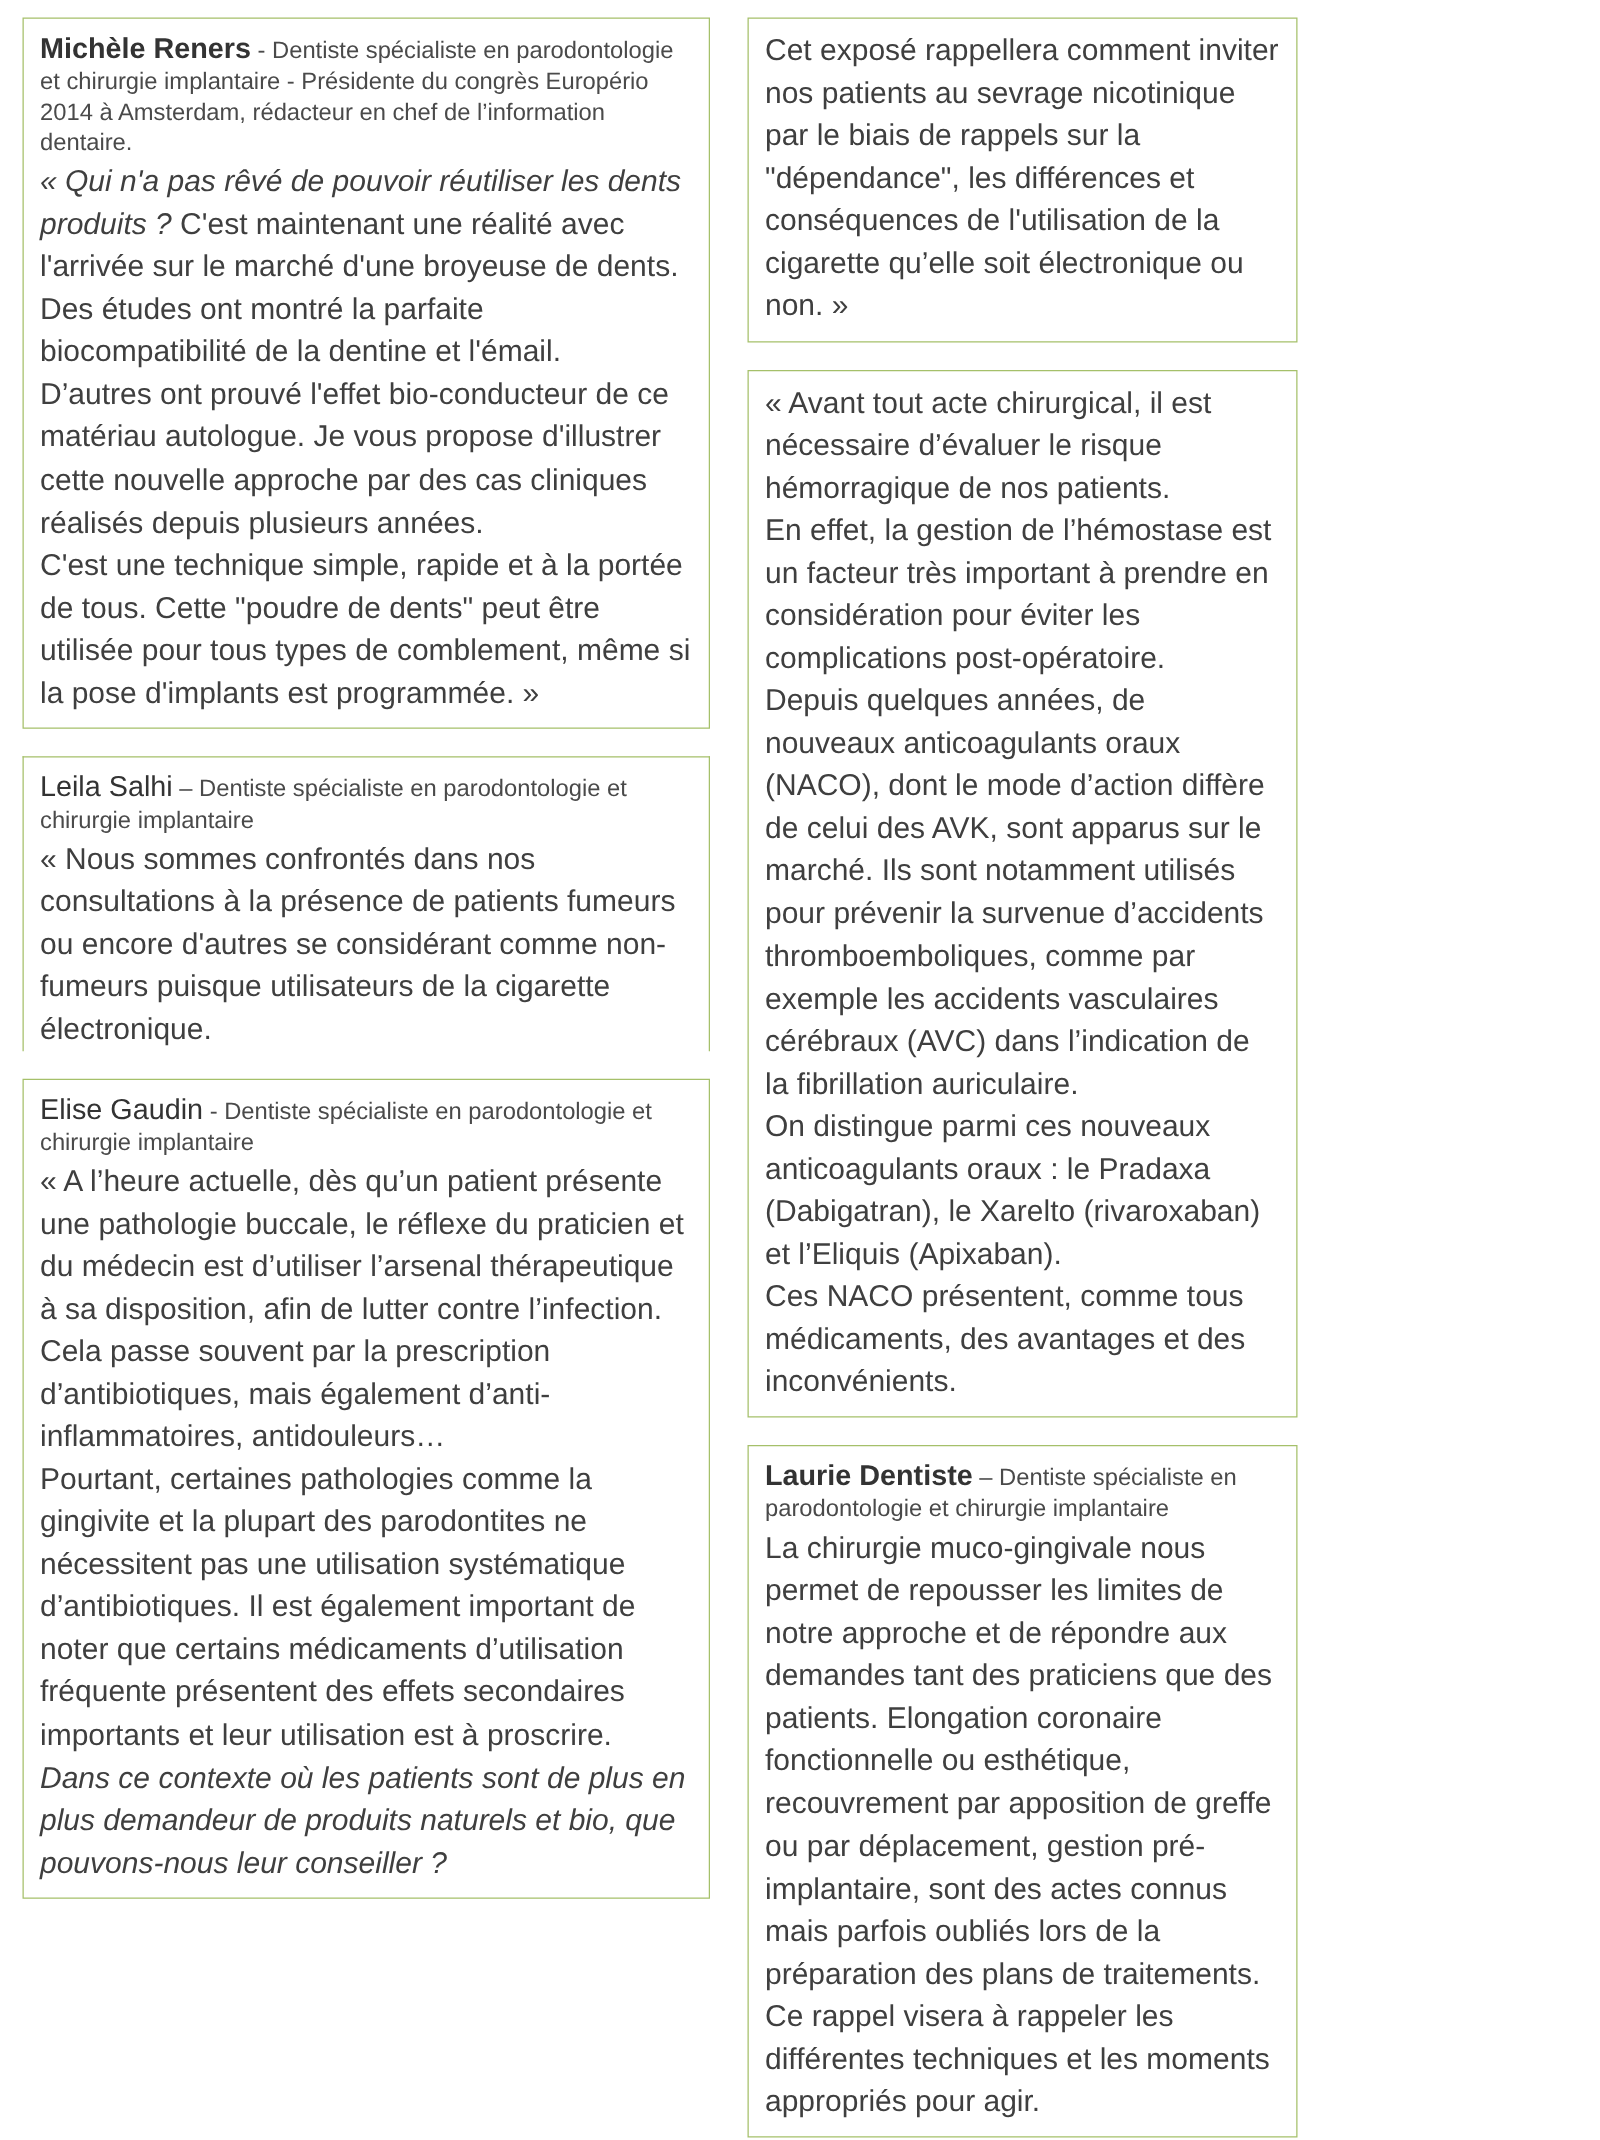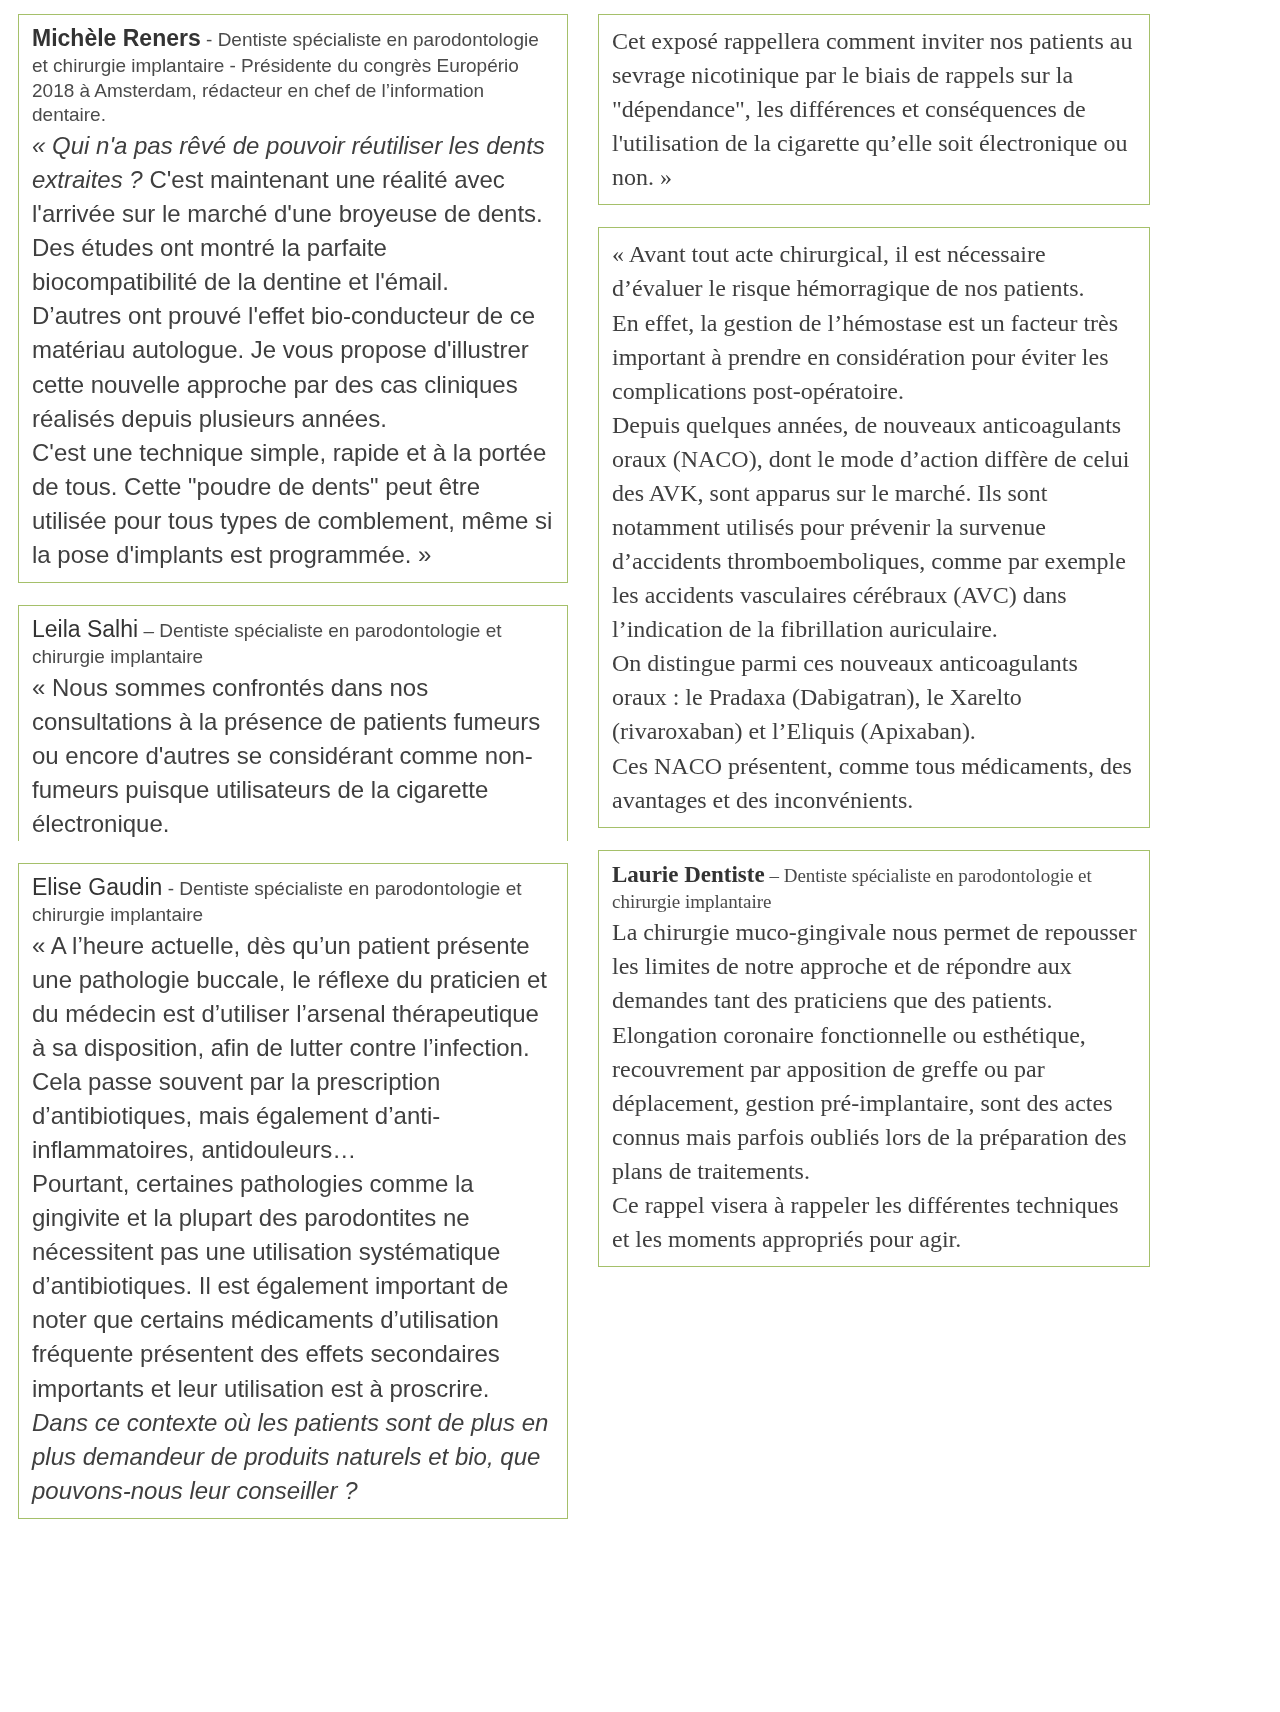--- a/index.html
+++ b/index.html
@@ -26,21 +26,21 @@
     gap: 30px;
     align-items: flex-start;
   }
 
   .column {
     display: flex;
     flex-direction: column;
     gap: 22px;
   }
   .column-left  { width: 550px; }
-  .column-right { width: 552px; font-family: Liberation Serif, serif; }
+  .column-right { width: 440px; }
 
   
   .card {
     box-sizing: border-box;
     border: 1.5px solid #a5c06a;
     background: #ffffff;
     padding: 9px 12px 10px 13px;
     overflow: hidden;
   }
   
@@ -82,23 +82,23 @@
 </style>
 </head>
 <body>
 
 <div class="page">
 
   <div class="column column-left">
 
     <div class="card">
       <p class="speaker-line">
-        <span class="speaker-name bold">Michèle Reners</span><span class="speaker-dash"> - </span><span class="speaker-role">Dentiste spécialiste en parodontologie et chirurgie implantaire - Présidente du congrès Europério 2018 à Amsterdam, rédacteur en chef de l’information dentaire.</span>
+        <span class="speaker-name bold">Michèle Reners</span><span class="speaker-dash"> - </span><span class="speaker-role">Dentiste spécialiste en parodontologie et chirurgie implantaire - Présidente du congrès Europério 2014 à Amsterdam, rédacteur en chef de l’information dentaire.</span>
       </p>
-      <p class="body-text"><span class="inline-italic">« Qui n'a pas rêvé de pouvoir réutiliser les dents extraites ?</span><span> C'est maintenant une réalité avec l'arrivée sur le marché d'une broyeuse de dents.
+      <p class="body-text"><span class="inline-italic">« Qui n'a pas rêvé de pouvoir réutiliser les dents produits ?</span><span> C'est maintenant une réalité avec l'arrivée sur le marché d'une broyeuse de dents.
 Des études ont montré la parfaite biocompatibilité de la dentine et l'émail.
 D’autres ont prouvé l'effet bio-conducteur de ce matériau autologue. Je vous propose d'illustrer cette nouvelle approche par des cas cliniques réalisés depuis plusieurs années.
 C'est une technique simple, rapide et à la portée de tous. Cette "poudre de dents" peut être utilisée pour tous types de comblement, même si la pose d'implants est programmée. »</span></p>
     </div>
 
     <div class="card card-clipped">
       <p class="speaker-line">
         <span class="speaker-name">Leila Salhi</span><span class="speaker-dash"> – </span><span class="speaker-role">Dentiste spécialiste en parodontologie et chirurgie implantaire</span>
       </p>
       <p class="body-text">« Nous sommes confrontés dans nos consultations à la présence de patients fumeurs ou encore d'autres se considérant comme non-fumeurs puisque utilisateurs de la cigarette électronique.</p>

